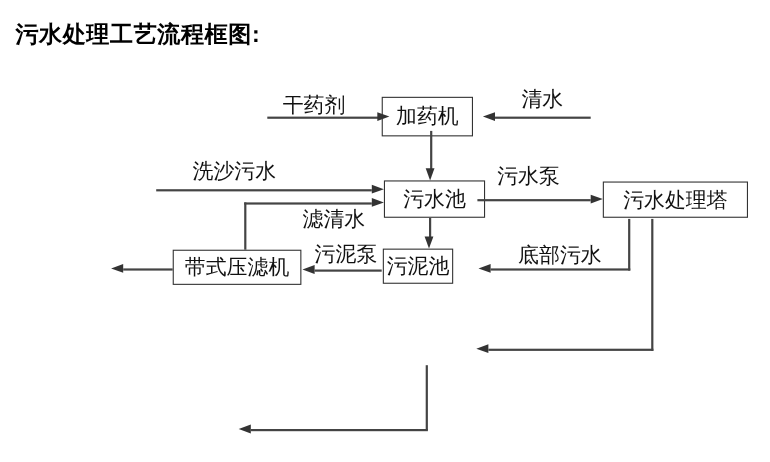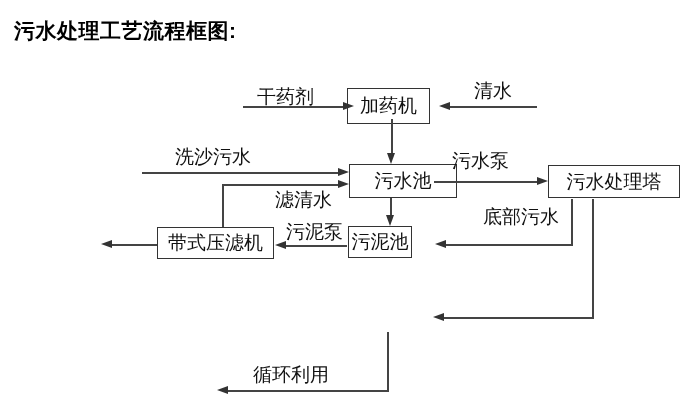--- a/index.html
+++ b/index.html
@@ -64,21 +64,21 @@
 </style>
 </head>
 <body>
 
 <div id="canvas">
 
   <div class="title">污水处理工艺流程框图:</div>
 
   <div class="node" style="left:347px; top:88px; width:83px; height:36px;">加药机</div>
 
-  <div class="node" style="left:349px; top:164px; width:108px; height:34px;">污水池</div>
+  <div class="node" style="left:349px; top:164px; width:92px; height:34px;">污水池</div>
 
   <div class="node" style="left:548px; top:165px; width:132px; height:33px;">污水处理塔</div>
 
   <div class="node" style="left:157px; top:227px; width:117px; height:32px;text-align:right;">带式压滤机</div>
 
   <div class="node" style="left:348px; top:226px; width:64px; height:32px;">污泥池</div>
 
 
   <div class="lbl" style="left:257px; top:87px;">干药剂</div>
   <div class="hline" style="left:243px; top:106px; width:101px;"></div>
@@ -100,34 +100,33 @@
   <div class="hline" style="left:222px; top:184px; width:116px;"></div>
   <div class="ar" style="left:338px; top:180px;"></div>
 
   <div class="lbl" style="left:452px; top:151px;">污水泵</div>
   <div class="hline" style="left:434px; top:181px; width:103px;"></div>
   <div class="ar" style="left:537px; top:177px;"></div>
 
   <div class="vline" style="left:390px; top:198px; height:20px;"></div>
   <div class="ad" style="left:386px; top:215px;"></div>
 
-  <div class="lbl" style="left:471px; top:207px;margin-left:12px;">底部污水</div>
+  <div class="lbl" style="left:471px; top:223px;">底部污水</div>
   <div class="vline" style="left:571px; top:199px; height:47px;"></div>
   <div class="hline" style="left:446px; top:244px; width:127px;"></div>
   <div class="al" style="left:435px; top:240px;"></div>
 
   <div class="vline" style="left:592px; top:199px; height:120px;"></div>
   <div class="hline" style="left:444px; top:317px; width:150px;"></div>
   <div class="al" style="left:433px; top:313px;"></div>
 
   <div class="lbl" style="left:286px; top:222px;">污泥泵</div>
   <div class="hline" style="left:286px; top:245px; width:61px;"></div>
   <div class="al" style="left:275px; top:241px;"></div>
 
   <div class="hline" style="left:112px; top:244px; width:45px;"></div>
   <div class="al" style="left:101px; top:240px;"></div>
 
-  <div class="lbl" style="left:253px; top:365px;">循环利用</div>
   <div class="vline" style="left:387px; top:332px; height:59px;"></div>
   <div class="hline" style="left:228px; top:390px; width:161px;"></div>
   <div class="al" style="left:217px; top:386px;"></div>
 
 </div>
 
 </body></html>

